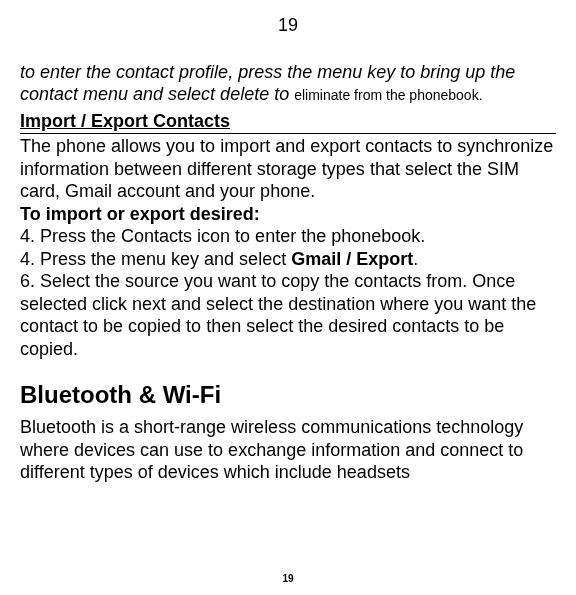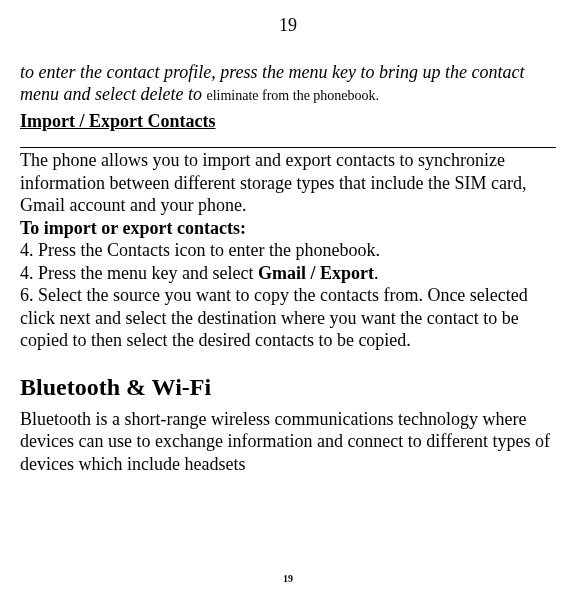--- a/index.html
+++ b/index.html
@@ -1,19 +1,18 @@
 <!DOCTYPE html>
 <html><head>
   <meta charset="utf-8">
   <style>
     * {
       margin: 0;
       padding: 0;
       box-sizing: border-box;
-      font-family: Liberation Serif, serif;
     }
     body {
       width: 576px;
       height: 595px;
       background: #fff;
       font-family: Arial, Helvetica, sans-serif;
       font-size: 18px;
       line-height: 1.25;
       color: #000;
       padding: 14px 20px 10px 20px;
@@ -32,21 +31,21 @@
       font-style: italic;
     }
     .intro .nonitalic-part {
       font-style: normal;
       font-size: 14px;
     }
     .section-heading {
       font-weight: bold;
       text-decoration: underline;
       border-bottom: 1px solid #000;
-      padding-bottom: 15px;
+      padding-bottom: 1px;
       margin-bottom: 1px;
       font-size: 18px;
     }
     .body-text {
       margin-bottom: 0;
     }
     .bold {
       font-weight: bold;
     }
     .bt-heading {
@@ -69,23 +68,23 @@
 <body>
 
 <div class="top-page-num">19</div>
 
 <p class="intro">
   <span class="italic-part">to enter the contact profile, press the menu key to bring up the contact menu and select delete to </span><span class="nonitalic-part">eliminate from the phonebook.</span>
 </p>
 
 <div class="section-heading">Import / Export Contacts</div>
 
-<p class="body-text">The phone allows you to import and export contacts to synchronize information between different storage types that include the SIM card, Gmail account and your phone.</p>
+<p class="body-text">The phone allows you to import and export contacts to synchronize information between different storage types that select the SIM card, Gmail account and your phone.</p>
 
-<p class="body-text bold">To import or export contacts:</p>
+<p class="body-text bold">To import or export desired:</p>
 
 <p class="body-text">4. Press the Contacts icon to enter the phonebook.</p>
 
 <p class="body-text">
   <span>4. Press the menu key and select </span><span class="bold">Gmail / Export</span><span>.</span>
 </p>
 
 <p class="body-text">6. Select the source you want to copy the contacts from. Once selected click next and select the destination where you want the contact to be copied to then select the desired contacts to be copied.</p>
 
 <div class="bt-heading">Bluetooth &amp; Wi-Fi</div>

